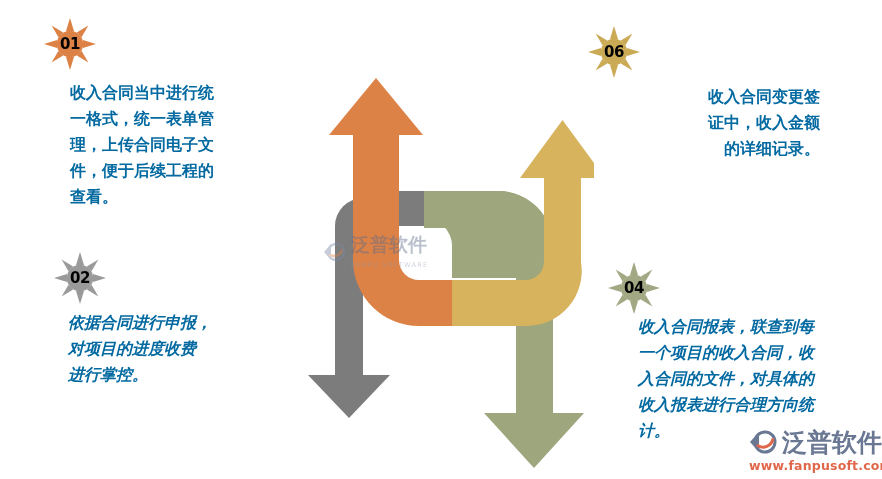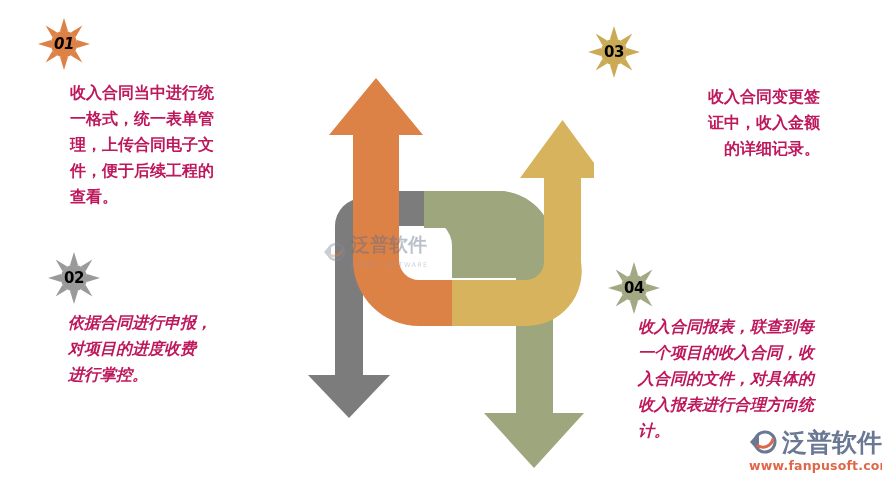--- a/index.html
+++ b/index.html
@@ -81,34 +81,34 @@
     font-size: 15px;
     font-weight: bold;
     color: #000000;
     letter-spacing: -0.5px;
   }
 
   .block-text {
     position: absolute;
     font-size: 16px;
     font-weight: bold;
-    color: #be185d;
+    color: #0369a1;
     line-height: 1.62;
     letter-spacing: 0px;
     white-space: pre-line;
   }
 
   
   #block-01 { left: 38px; top: 18px; }
-  #block-01 .badge { left: 0; top: 0px; font-style: italic; }
+  #block-01 .badge { left: 6px; top: 0px; }
   #block-01 .block-text { left: 32px; top: 62px; width: 210px; }
 
   
   #block-02 { left: 38px; top: 252px; }
-  #block-02 .badge { left: 10px; top: 0px; }
+  #block-02 .badge { left: 16px; top: 0px; }
   #block-02 .block-text { left: 30px; top: 58px; width: 210px; font-style: italic; }
 
   
   #block-03 { left: 588px; top: 26px; }
   #block-03 .badge { left: 0px; top: 0px; }
   #block-03 .block-text { left: 52px; top: 58px; width: 180px; text-align: right; }
 
   
   #block-04 { left: 608px; top: 262px; }
   #block-04 .badge { left: 0px; top: 0px; }
@@ -286,21 +286,21 @@
           <polygon points="52,26 39,30 39,22"></polygon>
           <polygon points="26,52 22,39 30,39"></polygon>
           <polygon points="0,26 13,22 13,30"></polygon>
           <polygon points="44.4,7.6 37.5,19.2 32.8,14.5"></polygon>
           <polygon points="44.4,44.4 32.8,37.5 37.5,32.8"></polygon>
           <polygon points="7.6,44.4 14.5,32.8 19.2,37.5"></polygon>
           <polygon points="7.6,7.6 19.2,14.5 14.5,19.2"></polygon>
           <circle cx="26" cy="26" r="13.2"></circle>
         </g>
       </svg>
-      <span class="badge-num">03</span>
+      <span class="badge-num">06</span>
     </div>
     <div class="block-text">收入合同变更签
 证中，收入金额
 的详细记录。</div>
   </div>
 
   <div class="block" id="block-04">
     <div class="badge">
       <svg width="52" height="52" viewBox="0 0 52 52" aria-hidden="true">
         <g fill="#A2A883">

